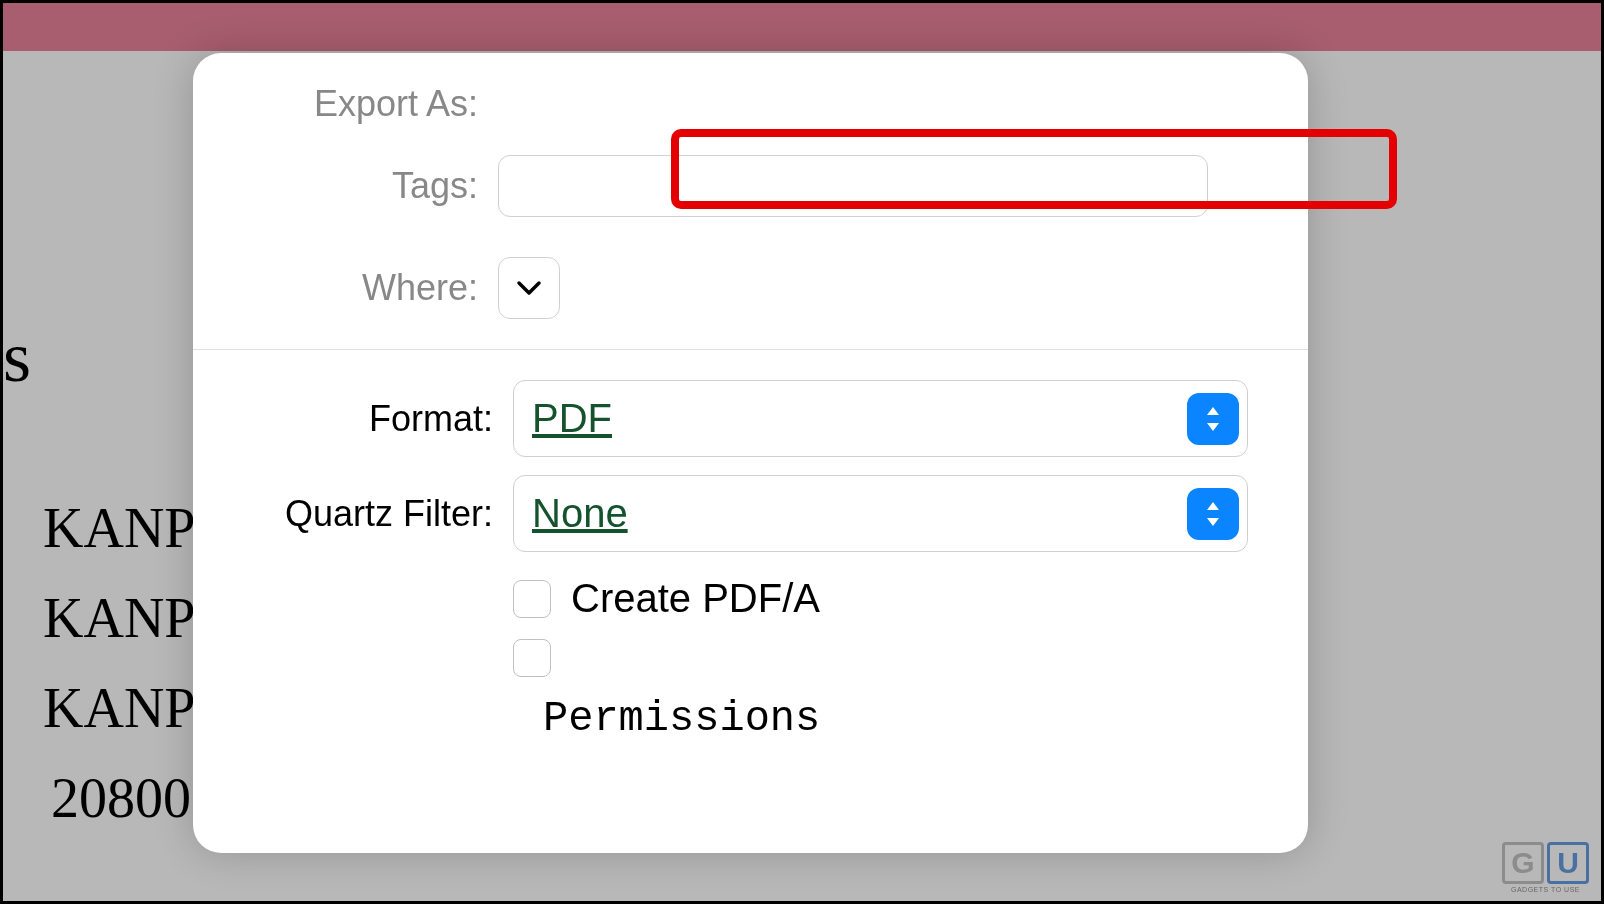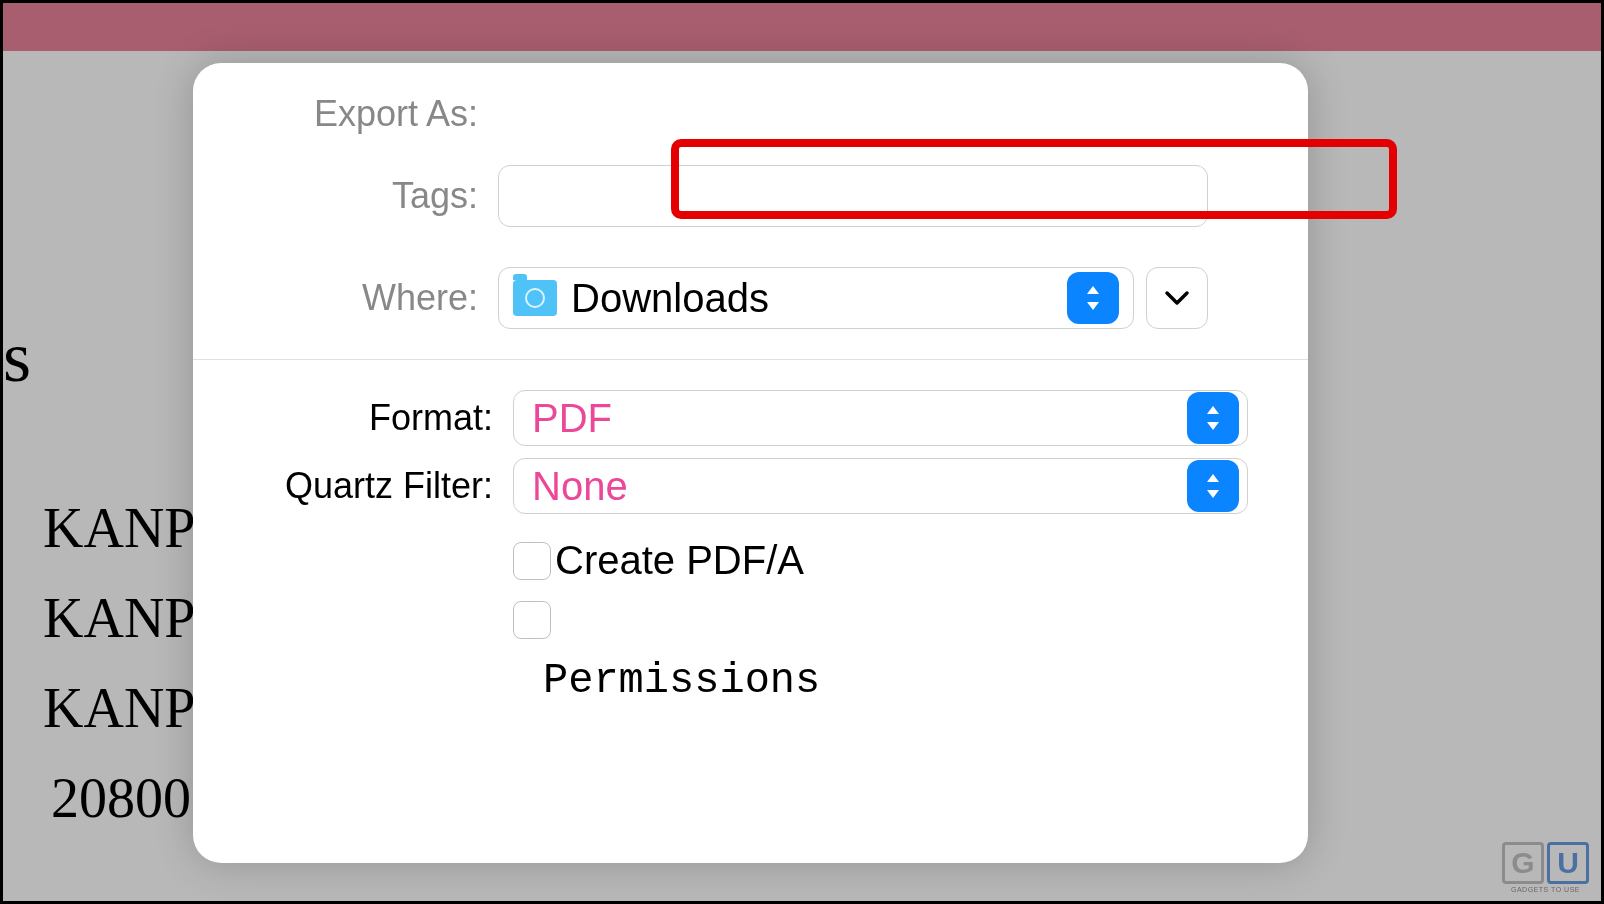--- a/index.html
+++ b/index.html
@@ -43,21 +43,21 @@
       top: 265px;
       left: 0;
       font-size: 72px;
     }
     .bg-1 { top: 445px; left: 40px; }
     .bg-2 { top: 535px; left: 40px; }
     .bg-3 { top: 625px; left: 40px; }
     .bg-4 { top: 715px; left: 48px; }
     .dialog {
       position: absolute;
-      top: 60px;
+      top: 50px;
       left: 190px;
       width: 1115px;
       height: 800px;
       background: #fff;
       border-radius: 28px;
       box-shadow: 0 0 40px rgba(0,0,0,0.2);
       padding-top: 30px;
     }
     .form-row {
       display: flex;
@@ -169,36 +169,37 @@
       align-items: center;
       justify-content: center;
     }
     .divider {
       height: 1px;
       background: #e0e0e0;
       margin: 20px 0 30px 0;
     }
     .format-select {
       flex: 1;
-      height: 56px;
+      height: 77px;
       border: 1px solid #d0d0d0;
       border-radius: 12px;
       background: #fff;
       display: flex;
       align-items: center;
       justify-content: space-between;
       padding: 0 8px 0 18px;
       font-size: 40px;
-      color: #ec4899;
+      color: #14532d;
+      text-decoration: underline;
     }
     .checkbox-row {
       display: flex;
       align-items: center;
       padding-left: 320px;
-      gap: 4px;
+      gap: 20px;
       margin-bottom: 18px;
       text-align: right;
     }
     .checkbox {
       width: 38px;
       height: 38px;
       border: 1.5px solid #c0c0c0;
       border-radius: 8px;
       background: #fff;
     }
@@ -279,42 +280,32 @@
     </div>
 
     <div class="form-row">
       <div class="form-label">Tags:</div>
       <input class="text-input" value="" style="">
     </div>
 
     <div class="form-row" style="margin-top:40px;border-radius:11px;">
       <div class="form-label">Where:</div>
       <div class="where-select">
-        <div class="where-button">
-          <span class="folder-icon"></span>
-          <span style="flex:1">Downloads</span>
-          <span class="stepper-btn">
-            <svg viewBox="0 0 20 28" fill="white">
-              <path d="M10 2 L16 10 L4 10 Z"></path>
-              <path d="M10 26 L4 18 L16 18 Z"></path>
-            </svg>
-          </span>
-        </div>
         <div class="disclosure-btn">
           <svg width="26" height="16" viewBox="0 0 26 16">
             <path d="M3 3 L13 13 L23 3" stroke="#000" stroke-width="3.5" fill="none" stroke-linecap="round" stroke-linejoin="round"></path>
           </svg>
         </div>
       </div>
     </div>
 
     <div class="divider"></div>
 
     <div style="padding: 0 60px 0 60px;">
-      <div class="form-row" style="padding:0; margin-bottom:12px;">
+      <div class="form-row" style="padding:0; margin-bottom:18px;">
         <div class="form-label label-dark" style="width:260px;">Format:</div>
         <div class="format-select">
           <span>PDF</span>
           <span class="stepper-btn">
             <svg viewBox="0 0 20 28" fill="white">
               <path d="M10 2 L16 10 L4 10 Z"></path>
               <path d="M10 26 L4 18 L16 18 Z"></path>
             </svg>
           </span>
         </div>

